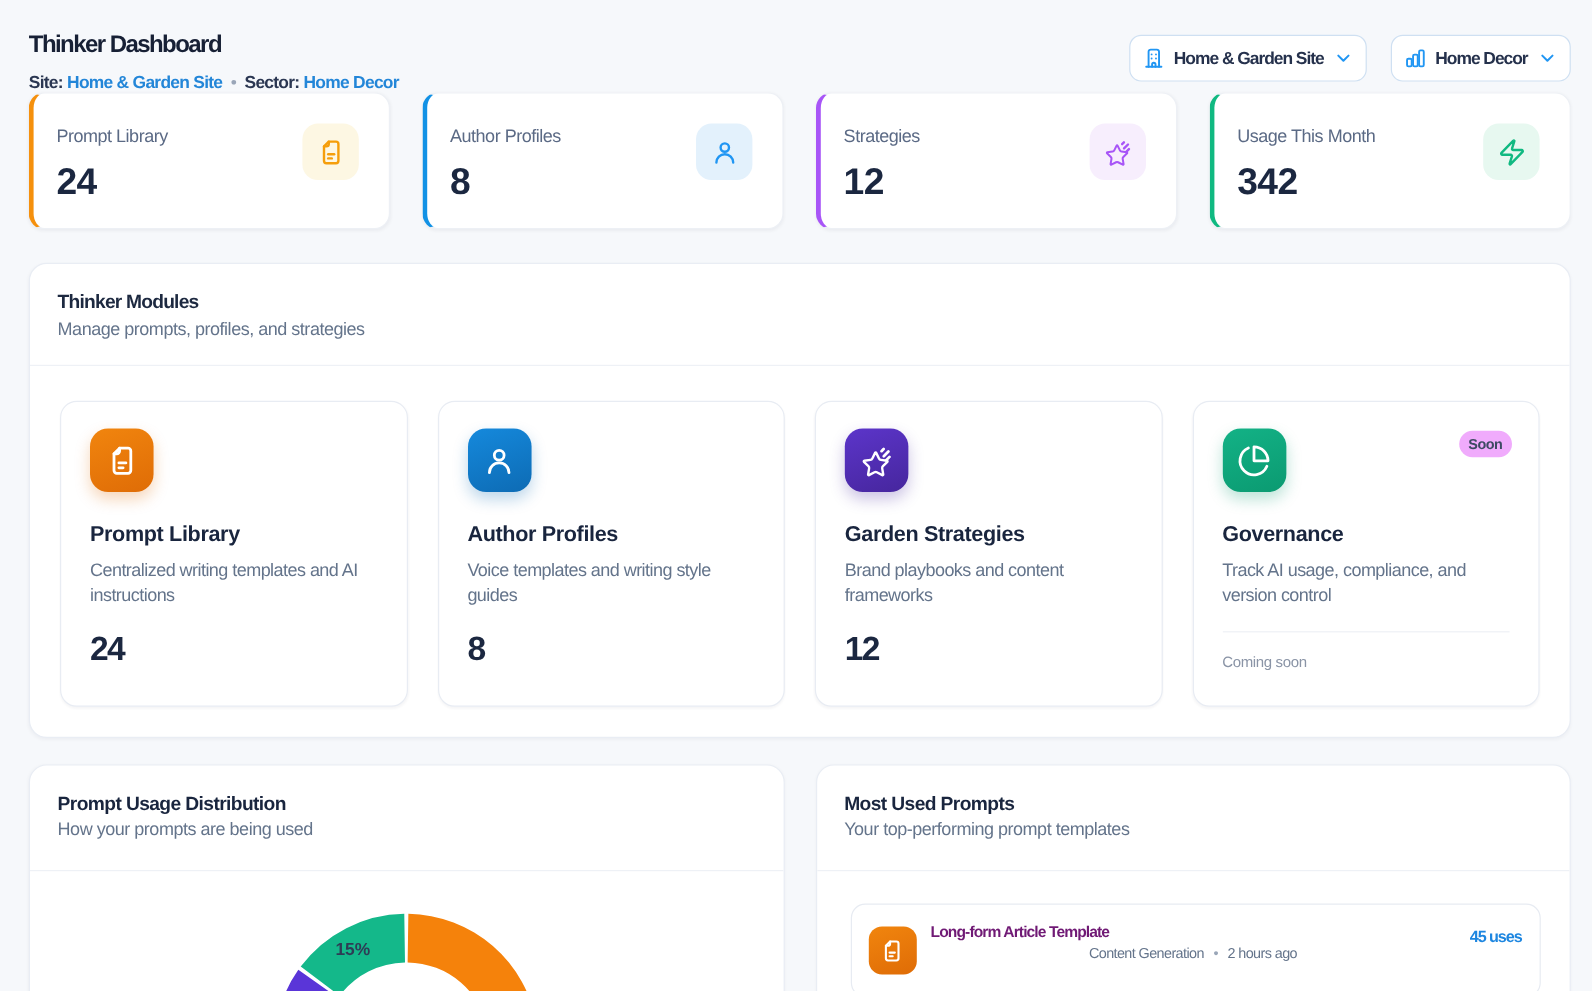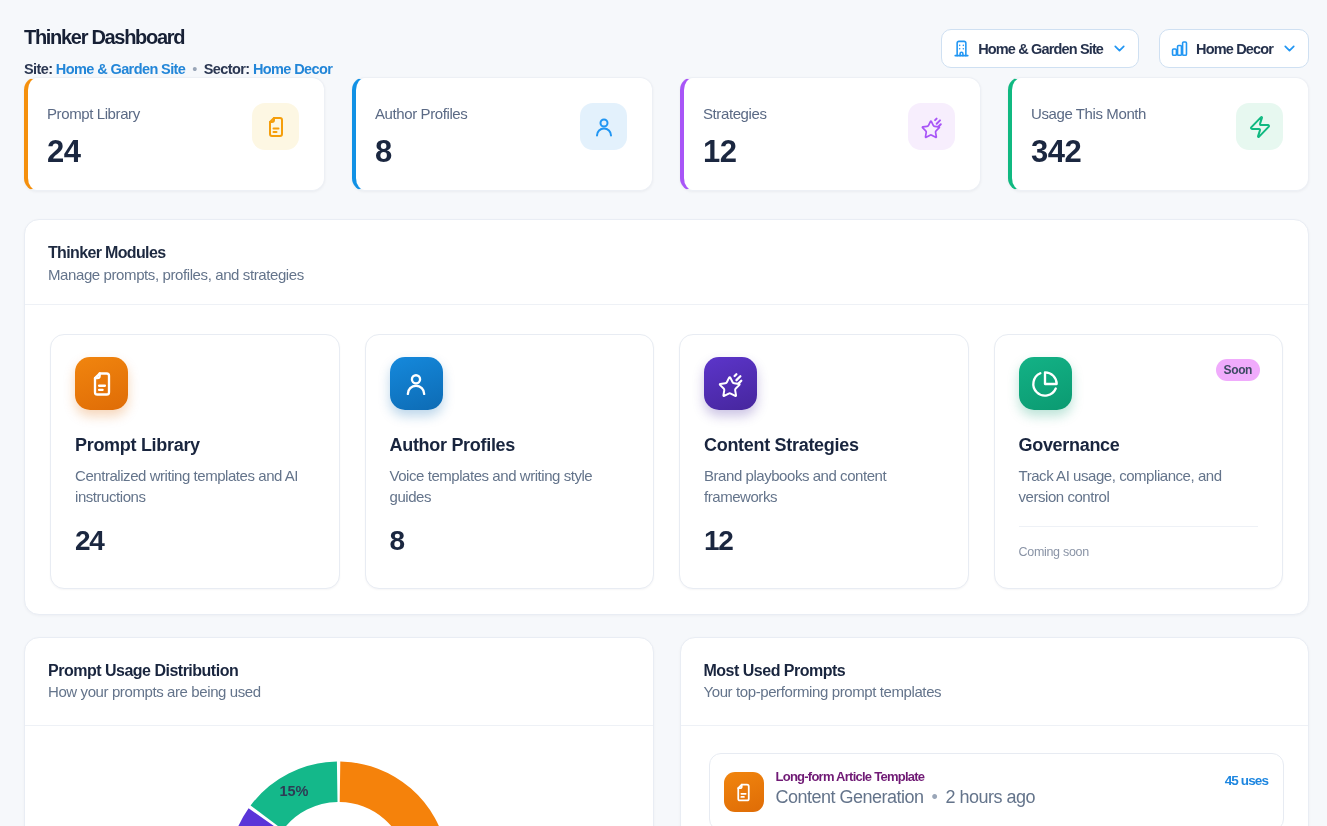--- a/index.html
+++ b/index.html
@@ -95,21 +95,21 @@
 .plist { padding:27px 24px 0 28px; }
 .pitem {
   display:flex; align-items:flex-start; gap:12px;
   border:1px solid #e7ebf2; border-radius:12px; padding:15px 15px 16px 14px; height:78px;
 }
 .picon { width:40px; height:40px; border-radius:11px; flex:0 0 auto; margin-top:3px;
   background:linear-gradient(160deg,#f1850e,#df6c06);
   display:flex; align-items:center; justify-content:center; }
 .pinfo { flex:1; }
 .pname { font-size:13px; font-weight:700; color:#701a75; letter-spacing:-0.75px; }
-.pmeta { font-size:18px; color:#64748b; margin-top:3px; letter-spacing:-0.5px; }
+.pmeta { font-size:12px; color:#64748b; margin-top:3px; letter-spacing:-0.5px;text-align:center; }
 .pmeta .dot { color:#9aa6b8; margin:0 8px; }
 .puses { font-size:13.5px; font-weight:700; color:#1d86e0; align-self:flex-start; margin-top:4px; letter-spacing:-0.9px; }
 </style>
 </head>
 <body>
 <div class="page">
 
   <div class="hdr">
     <div>
       <h1>Thinker Dashboard</h1>
@@ -233,21 +233,21 @@
         <div class="micon mi3">
           <svg width="28" height="28" viewBox="0 0 24 24" fill="none" stroke="#ffffff" stroke-width="2" stroke-linecap="round" stroke-linejoin="round">
               <g transform="translate(0.7,4.4) scale(0.85)">
                 <path d="M11.525 2.295a.53.53 0 0 1 .95 0l2.31 4.679a2.123 2.123 0 0 0 1.595 1.16l5.166.756a.53.53 0 0 1 .294.904l-3.736 3.638a2.123 2.123 0 0 0-.611 1.878l.882 5.14a.53.53 0 0 1-.771.56l-4.618-2.428a2.122 2.122 0 0 0-1.973 0L6.396 21.01a.53.53 0 0 1-.77-.56l.881-5.139a2.122 2.122 0 0 0-.611-1.879L2.16 9.795a.53.53 0 0 1 .294-.906l5.165-.755a2.122 2.122 0 0 0 1.597-1.16z"></path>
               </g>
               <path d="M15.1 5.1l1.5-1.5"></path>
               <path d="M16.7 8.7l3.3-3.3"></path>
               <path d="M18.3 11.7l2.5-2.5"></path>
             </svg>
         </div>
-        <div class="mt">Content Strategies</div>
+        <div class="mt">Garden Strategies</div>
         <div class="md">Brand playbooks and content frameworks</div>
         <div class="mc">12</div>
       </div>
       <div class="mod">
         <div class="soon">Soon</div>
         <div class="micon mi4">
           <svg width="28" height="28" viewBox="0 0 24 24" fill="none" stroke="#ffffff" stroke-width="2" stroke-linecap="round" stroke-linejoin="round">
               <path d="M21.21 15.89A10 10 0 1 1 8 2.83"></path>
               <path d="M22 12A10 10 0 0 0 12 2v10z"></path>
             </svg>

